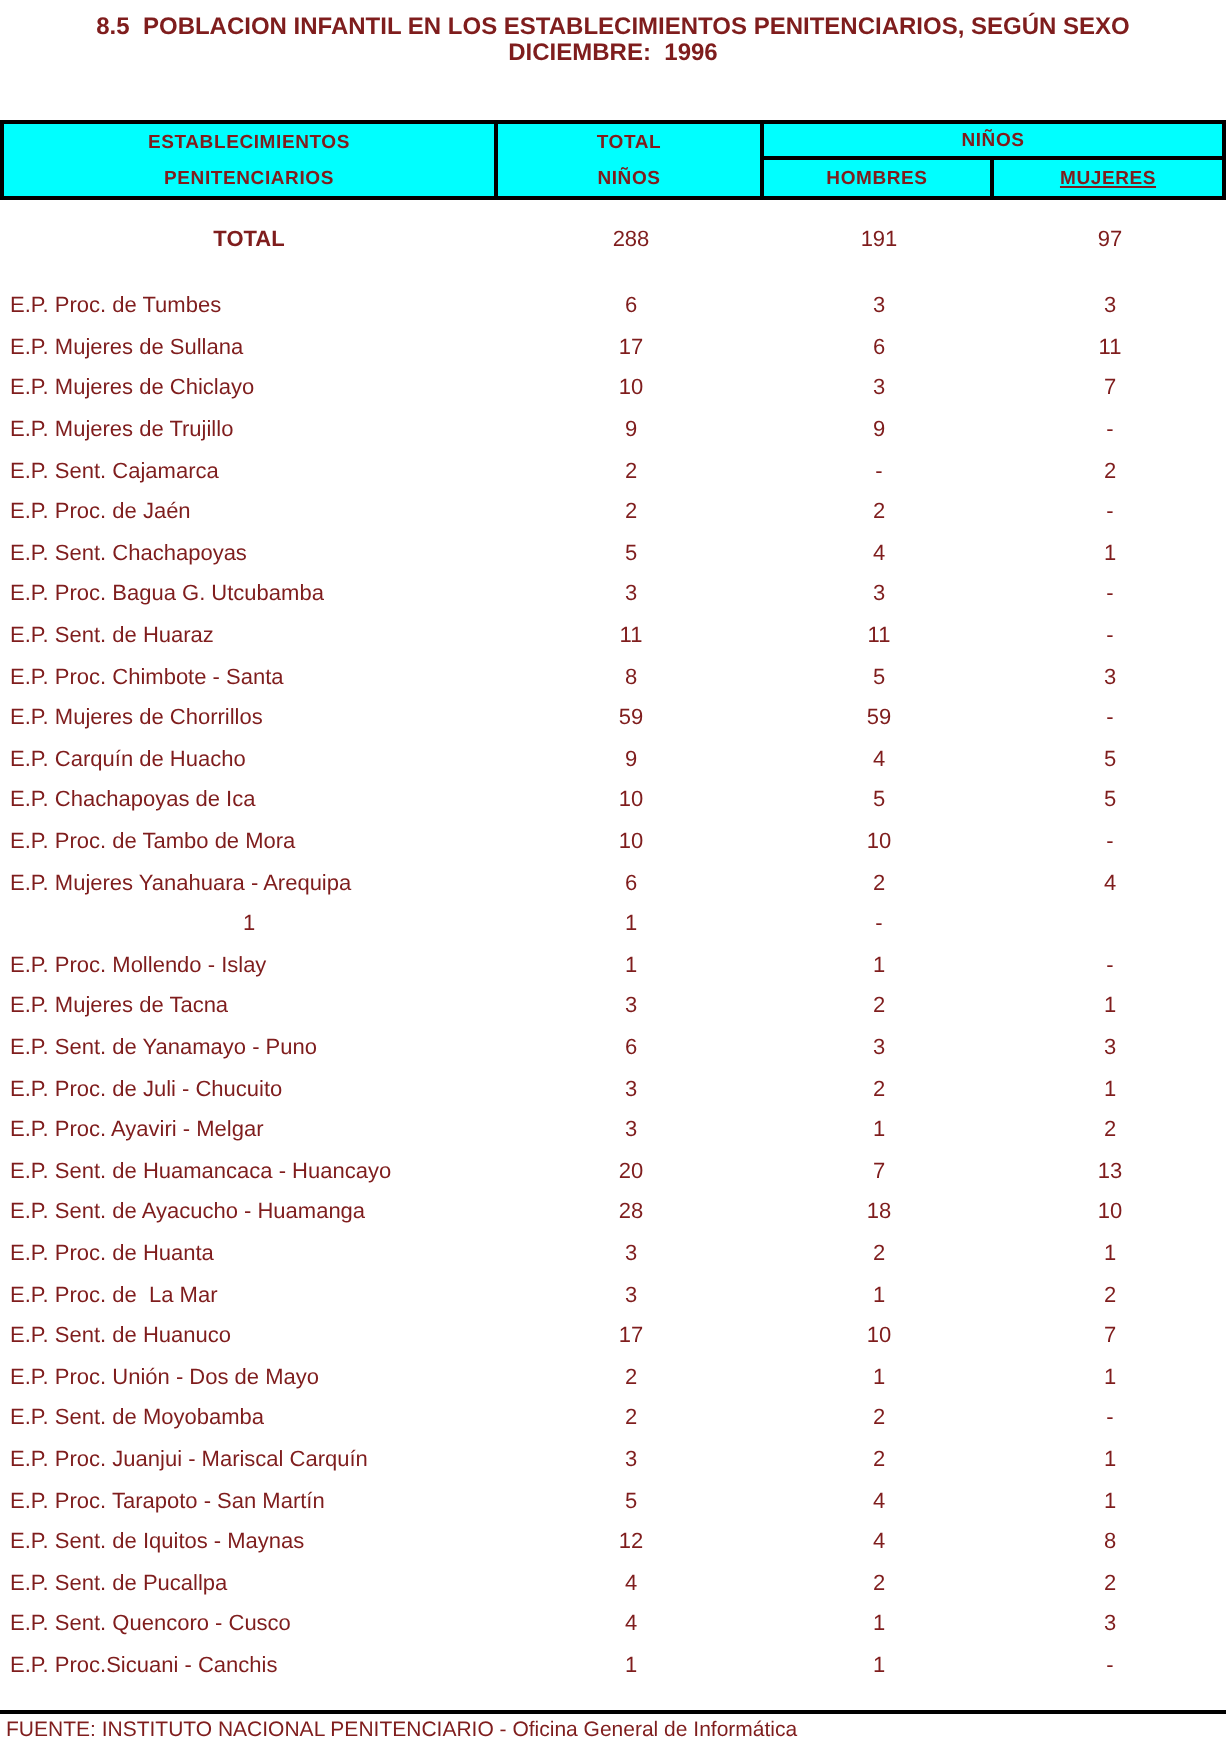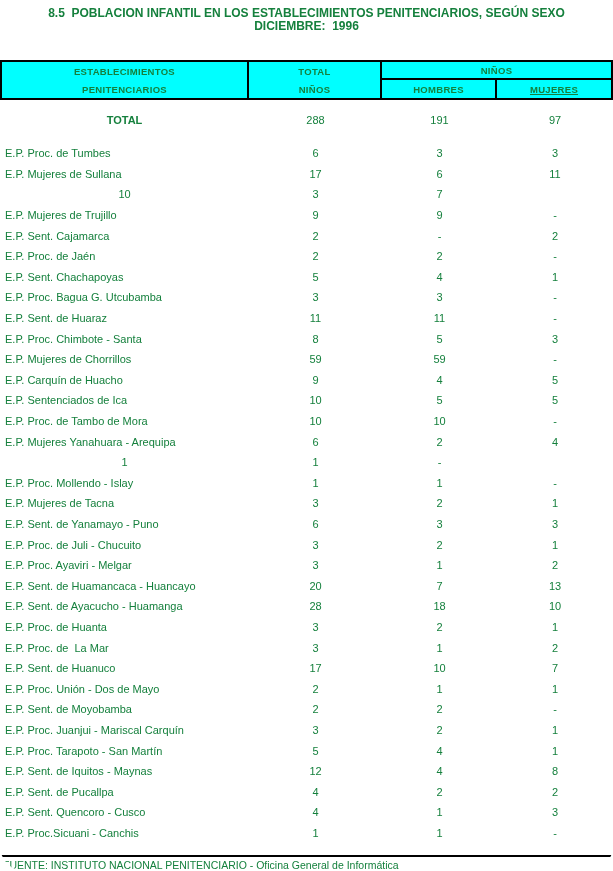--- a/index.html
+++ b/index.html
@@ -1,18 +1,18 @@
 <!DOCTYPE html>
 <html><head>
 <meta charset="utf-8">
 <style>
   html,body { margin:0; padding:0; background:#ffffff; }
   .page {
     position:relative; width:613px; height:871px; background:#ffffff;
-    color:#15803d; font-family:"Liberation Sans", sans-serif; overflow:hidden;border-radius:25px;
+    color:#7f1d1d; font-family:"Liberation Sans", sans-serif; overflow:hidden;
   }
   .title-block { padding-top:7px; text-align:center; font-weight:bold;
     font-size:12px; line-height:13px; }
   .title-line { white-space:pre-wrap; }
 
   .thead {
     box-sizing:border-box; margin-top:27px; width:613px;
     border:2px solid #000; background:#00ffff;
     display:grid; grid-template-columns:247px 133px 115px 1fr;
     grid-template-rows:18px 18px;
@@ -81,20 +81,21 @@
     </div>
 
     <div class="grid-cols row">
       <div class="name-cell">E.P. Mujeres de Sullana</div>
       <div class="num">17</div>
       <div class="num">6</div>
       <div class="num">11</div>
     </div>
 
     <div class="grid-cols row">
+      <div class="name-cell">E.P. Mujeres de Chiclayo</div>
       <div class="num">10</div>
       <div class="num">3</div>
       <div class="num">7</div>
     </div>
 
     <div class="grid-cols row">
       <div class="name-cell">E.P. Mujeres de Trujillo</div>
       <div class="num">9</div>
       <div class="num">9</div>
       <div class="num">-</div>
@@ -150,21 +151,21 @@
     </div>
 
     <div class="grid-cols row">
       <div class="name-cell">E.P. Carquín de Huacho</div>
       <div class="num">9</div>
       <div class="num">4</div>
       <div class="num">5</div>
     </div>
 
     <div class="grid-cols row">
-      <div class="name-cell">E.P. Sentenciados de Ica</div>
+      <div class="name-cell">E.P. Chachapoyas de Ica</div>
       <div class="num">10</div>
       <div class="num">5</div>
       <div class="num">5</div>
     </div>
 
     <div class="grid-cols row">
       <div class="name-cell">E.P. Proc. de Tambo de Mora</div>
       <div class="num">10</div>
       <div class="num">10</div>
       <div class="num">-</div>

